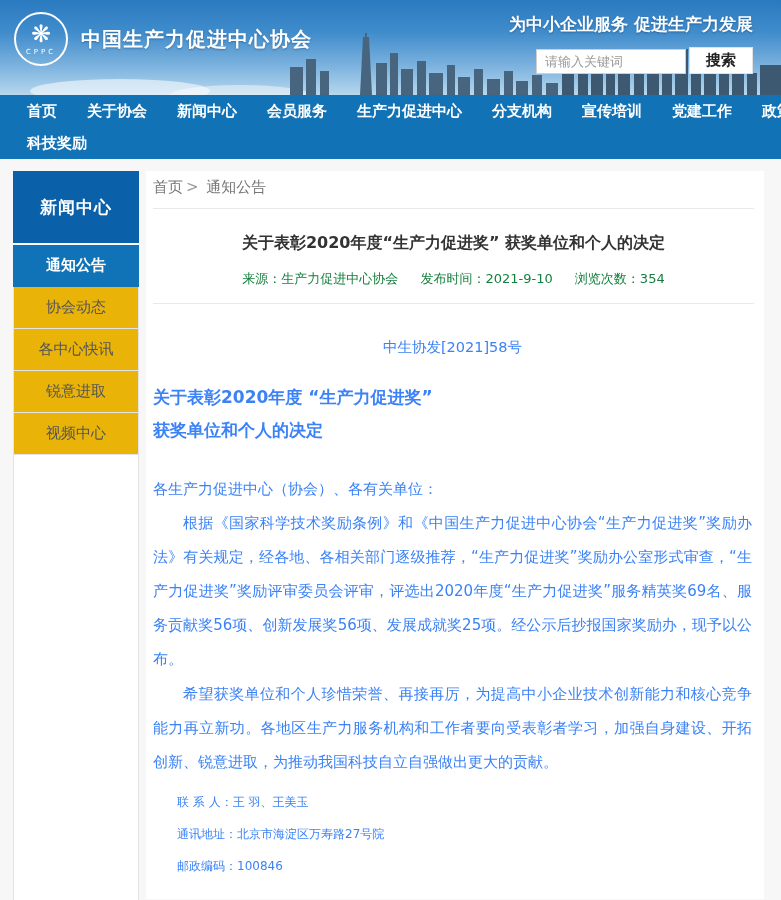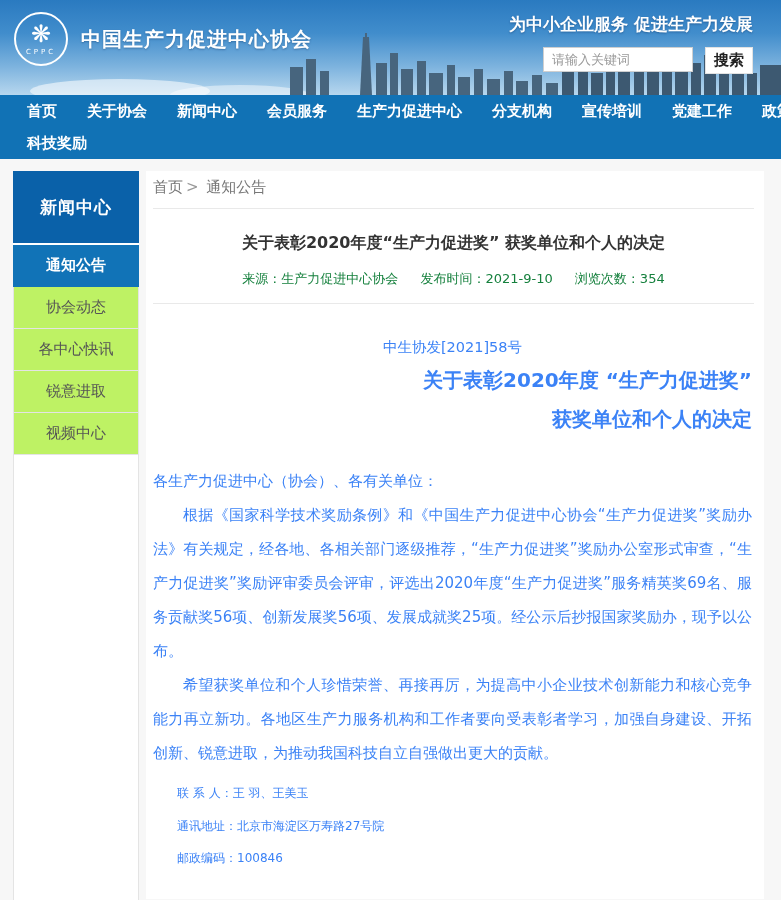--- a/index.html
+++ b/index.html
@@ -20,28 +20,28 @@
   .logo-circle {
     width: 54px; height: 54px; border: 2px solid #fff; border-radius: 50%;
     display: flex; flex-direction: column; align-items: center; justify-content: center;
     color: #fff; line-height: 1;
   }
   .logo-flower { font-size: 24px; }
   .logo-cppc { font-size: 7px; letter-spacing: 3px; margin-top: 3px; }
   .org-name { color: #fff; font-size: 20px; font-weight: bold; letter-spacing: 1px; text-shadow: 0 1px 2px rgba(0,40,90,.35); }
   .header-right { position: absolute; right: 28px; top: 13px; z-index: 2; text-align: right; }
   .tagline { color: #fff; font-size: 17px; font-weight: bold; text-shadow: 0 1px 2px rgba(0,40,90,.4); margin-bottom: 11px; }
-  .search-row { display: flex; justify-content: flex-end; align-items: flex-start; }
+  .search-row { display: flex; justify-content: flex-end; align-items: flex-end; }
   .search-input {
     width: 150px; height: 25px; border: 1px solid #cfcfcf; background: #fff;
     font-size: 13px; padding: 0 8px; color: #333; outline: none;
   }
   .search-input::placeholder { color: #9a9a9a; }
   .search-btn {
-    height: 27px; width: 48px; margin-left: 12px; border: 1px solid #e2e2e2;
+    height: 27px; width: 64px; margin-left: 3px; border: 1px solid #e2e2e2;
     background: #fff; color: #222; font-size: 15px; font-weight: bold; cursor: pointer;
   }
 
   
   .nav { background: #1172b5; padding: 0 12px; }
   .nav-row { display: flex; flex-wrap: nowrap; }
   .nav-item {
     color: #fff; font-size: 15px; font-weight: 600; line-height: 32px;
     padding: 0 15px; white-space: nowrap; cursor: pointer;
   }
@@ -49,21 +49,21 @@
   
   .main { display: flex; align-items: flex-start; padding: 12px 17px 0 13px; }
   .sidebar { width: 126px; flex-shrink: 0; }
   .sidebar-title {
     background: #0a61a9; color: #fff; font-size: 17px; font-weight: bold;
     height: 74px; display: flex; align-items: center; justify-content: center;
     letter-spacing: 1px; border-bottom: 2px solid #fff;
   }
   .sidebar-item {
     height: 42px; display: flex; align-items: center; justify-content: center;
-    font-size: 15px; color: #555; background: #bef264;
+    font-size: 15px; color: #555; background: #eab308;
     border: 1px solid #e4e4e4; border-top: none; cursor: pointer;
   }
   .sidebar-item.active {
     background: #1173b7; color: #fff; border-color: #1173b7; font-weight: 600;
   }
   .sidebar-rest { background: #fff; border: 1px solid #e4e4e4; border-top: none; height: 470px; }
 
   .content { flex: 1; margin-left: 7px; background: #fff; min-height: 728px; padding: 0 10px 0 7px; }
 
   
@@ -76,21 +76,21 @@
 
   
   .article-head { border-bottom: 1px solid #e9e9e9; padding: 24px 0 15px 0; }
   .article-title { text-align: center; font-size: 16px; font-weight: bold; color: #333; }
   .article-meta { text-align: center; font-size: 13px; color: #15803d; margin-top: 16px; }
   .article-meta span { margin: 0 9px; }
 
   
   .article { padding: 34px 2px 0 0; color: #3b82f6; }
   .doc-number { text-align: center; font-size: 14.5px; }
-  .doc-heading { text-align: right; font-size: 20px; font-weight: bold; line-height: 1.95; margin-top: 4px; }
+  .doc-heading { text-align: left; font-size: 17px; font-weight: bold; line-height: 1.95; margin-top: 24px; }
   .salutation { font-size: 15px; margin-top: 26px; line-height: 2.2; }
   .para { font-size: 15px; line-height: 2.27; text-indent: 2em; text-align: justify; }
   .contact-line { font-size: 12px; padding-left: 2em; margin-top: 15px; line-height: 1.45; }
 </style>
 </head>
 <body>
 
 <div class="page">
 
   <div class="site-header">

